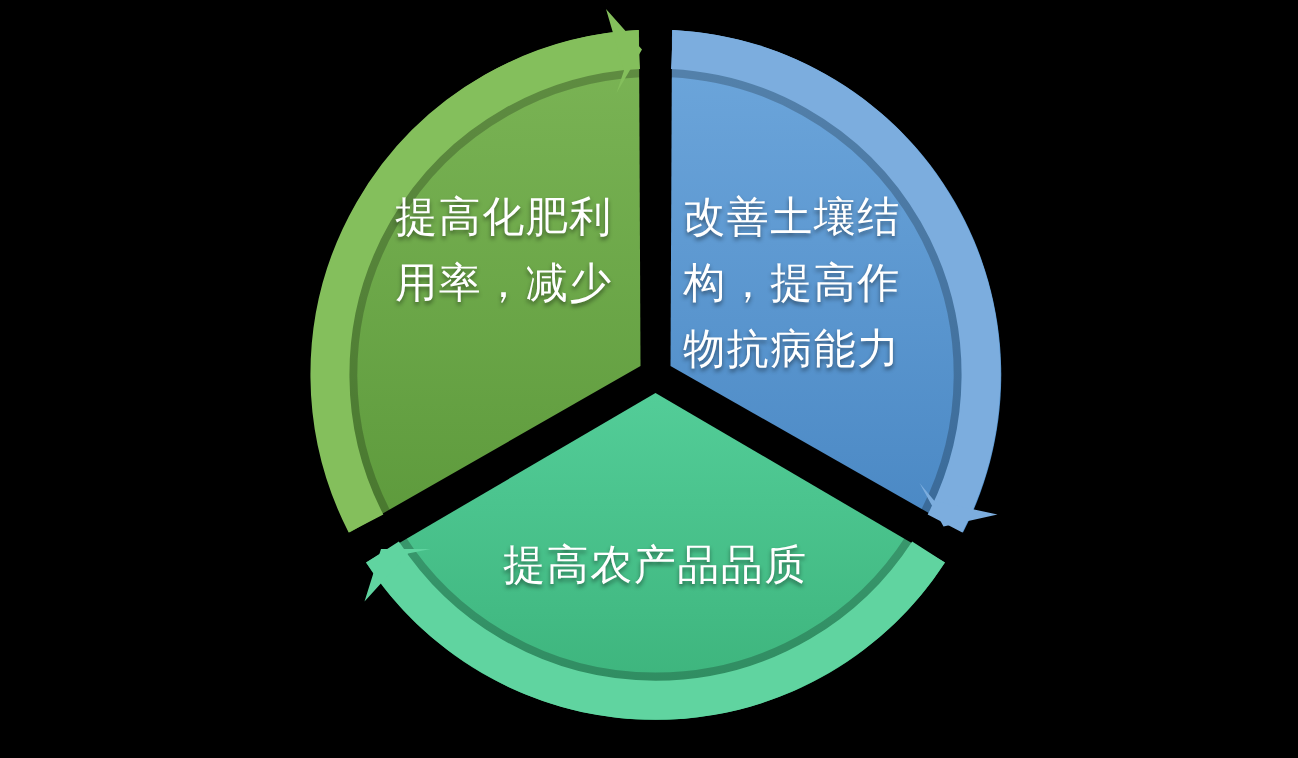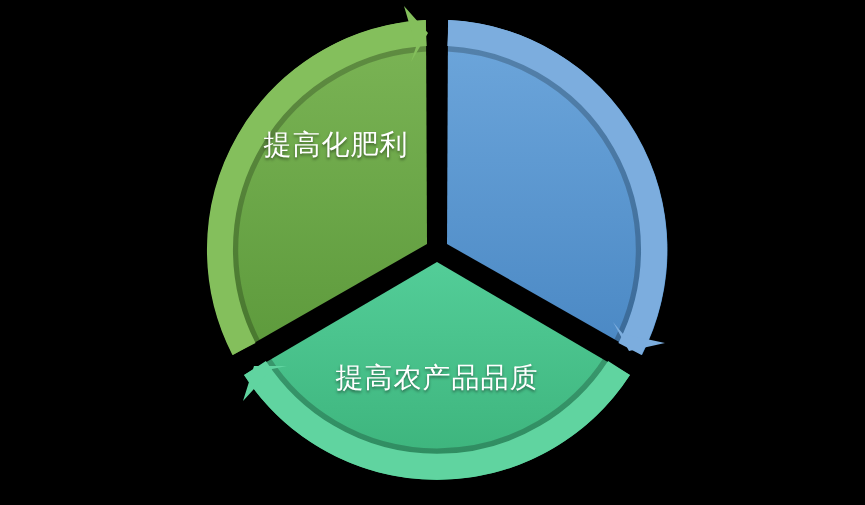--- a/index.html
+++ b/index.html
@@ -72,20 +72,26 @@
     <g>
       <path d="M 437 262 L 630 375 A 230 230 0 0 1 244 375 Z" fill="url(#gTeal)"></path>
       <path d="M 607 359 A 202 202 0 0 1 267 359" fill="none" stroke="rgba(0,0,0,0.22)" stroke-width="7"></path>
       <path d="M 619 368 A 217 217 0 0 1 255 368" fill="none" stroke-width="26" stroke="#60d4a0"></path>
       <polygon points="243,401 254,366 287,366 272,369" fill="#60d4a0"></polygon>
     </g>
   </svg>
 
   <div class="seg-label" style="left:262px; top:123px; width:148px;">
     <div>提高化肥利</div>
+    <div>用率，减少</div>
   </div>
 
+  <div class="seg-label" style="left:454px; top:123px; width:148px;">
+    <div>改善土壤结</div>
+    <div>构，提高作</div>
+    <div>物抗病能力</div>
+  </div>
 
   <div class="seg-label single" style="left:317px; top:362px; width:240px;font-family:Liberation Serif, serif;">
     <div>提高农产品品质</div>
   </div>
 
 </div>
 
 </body></html>

